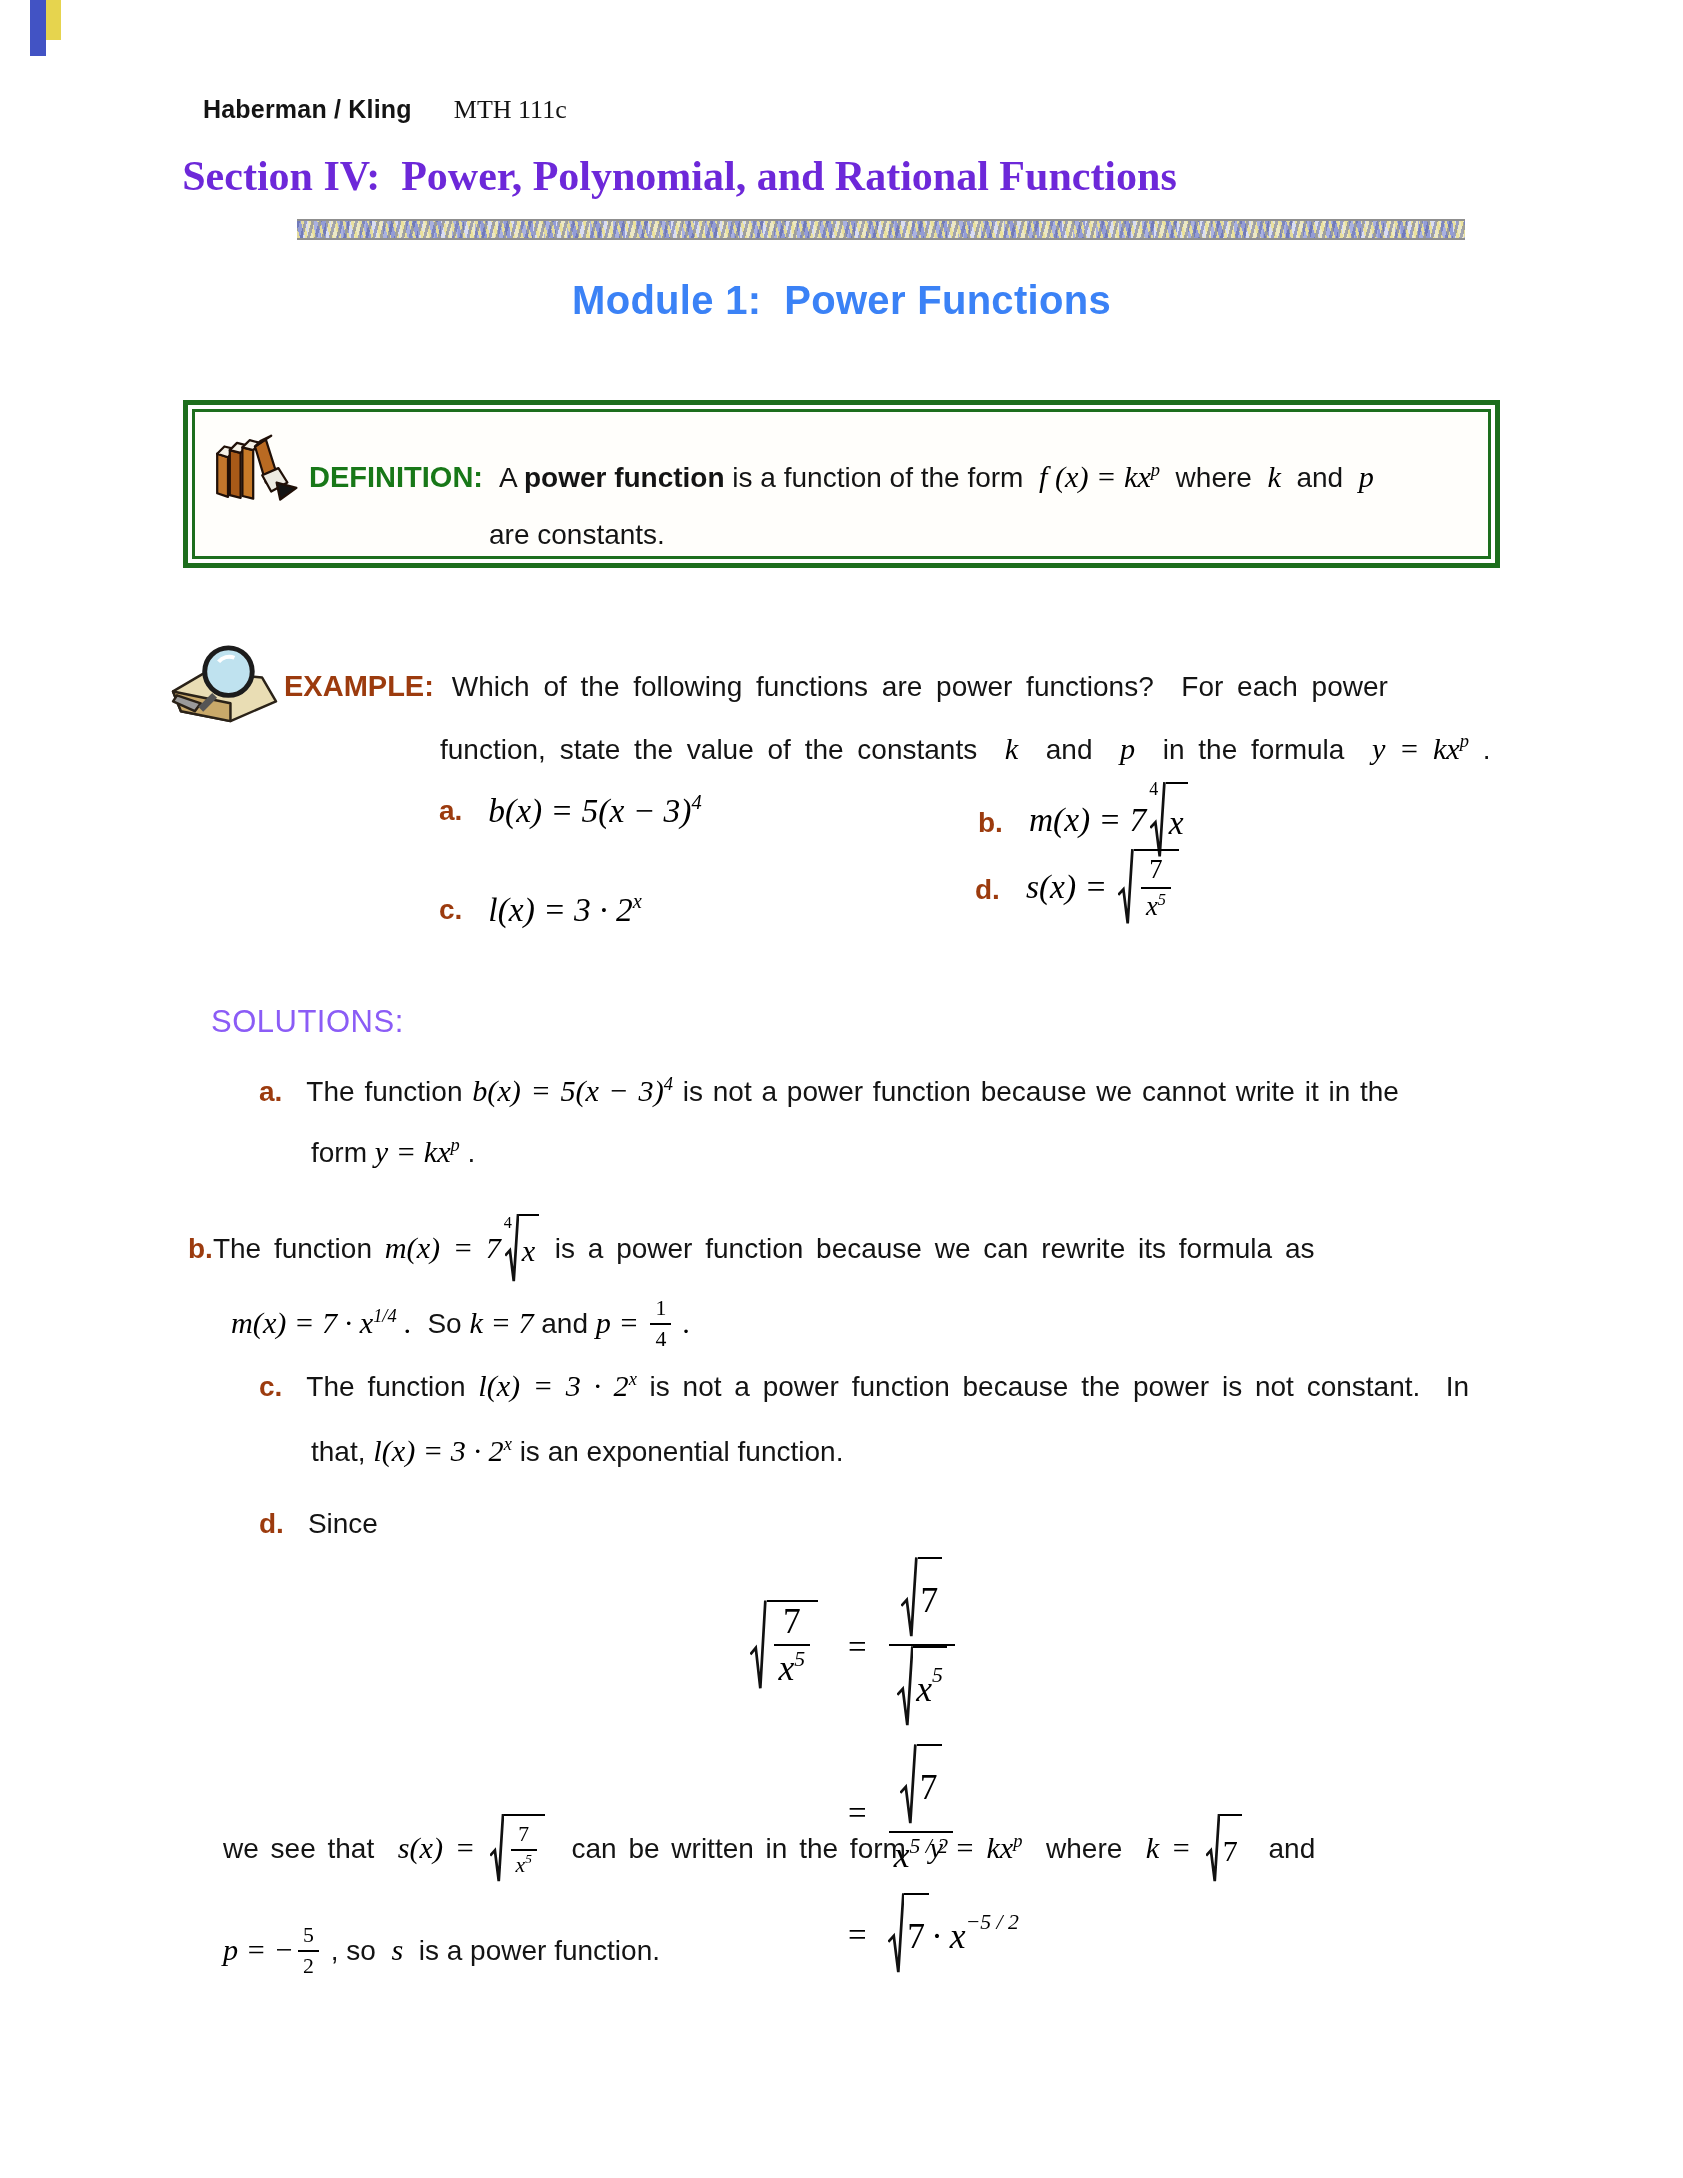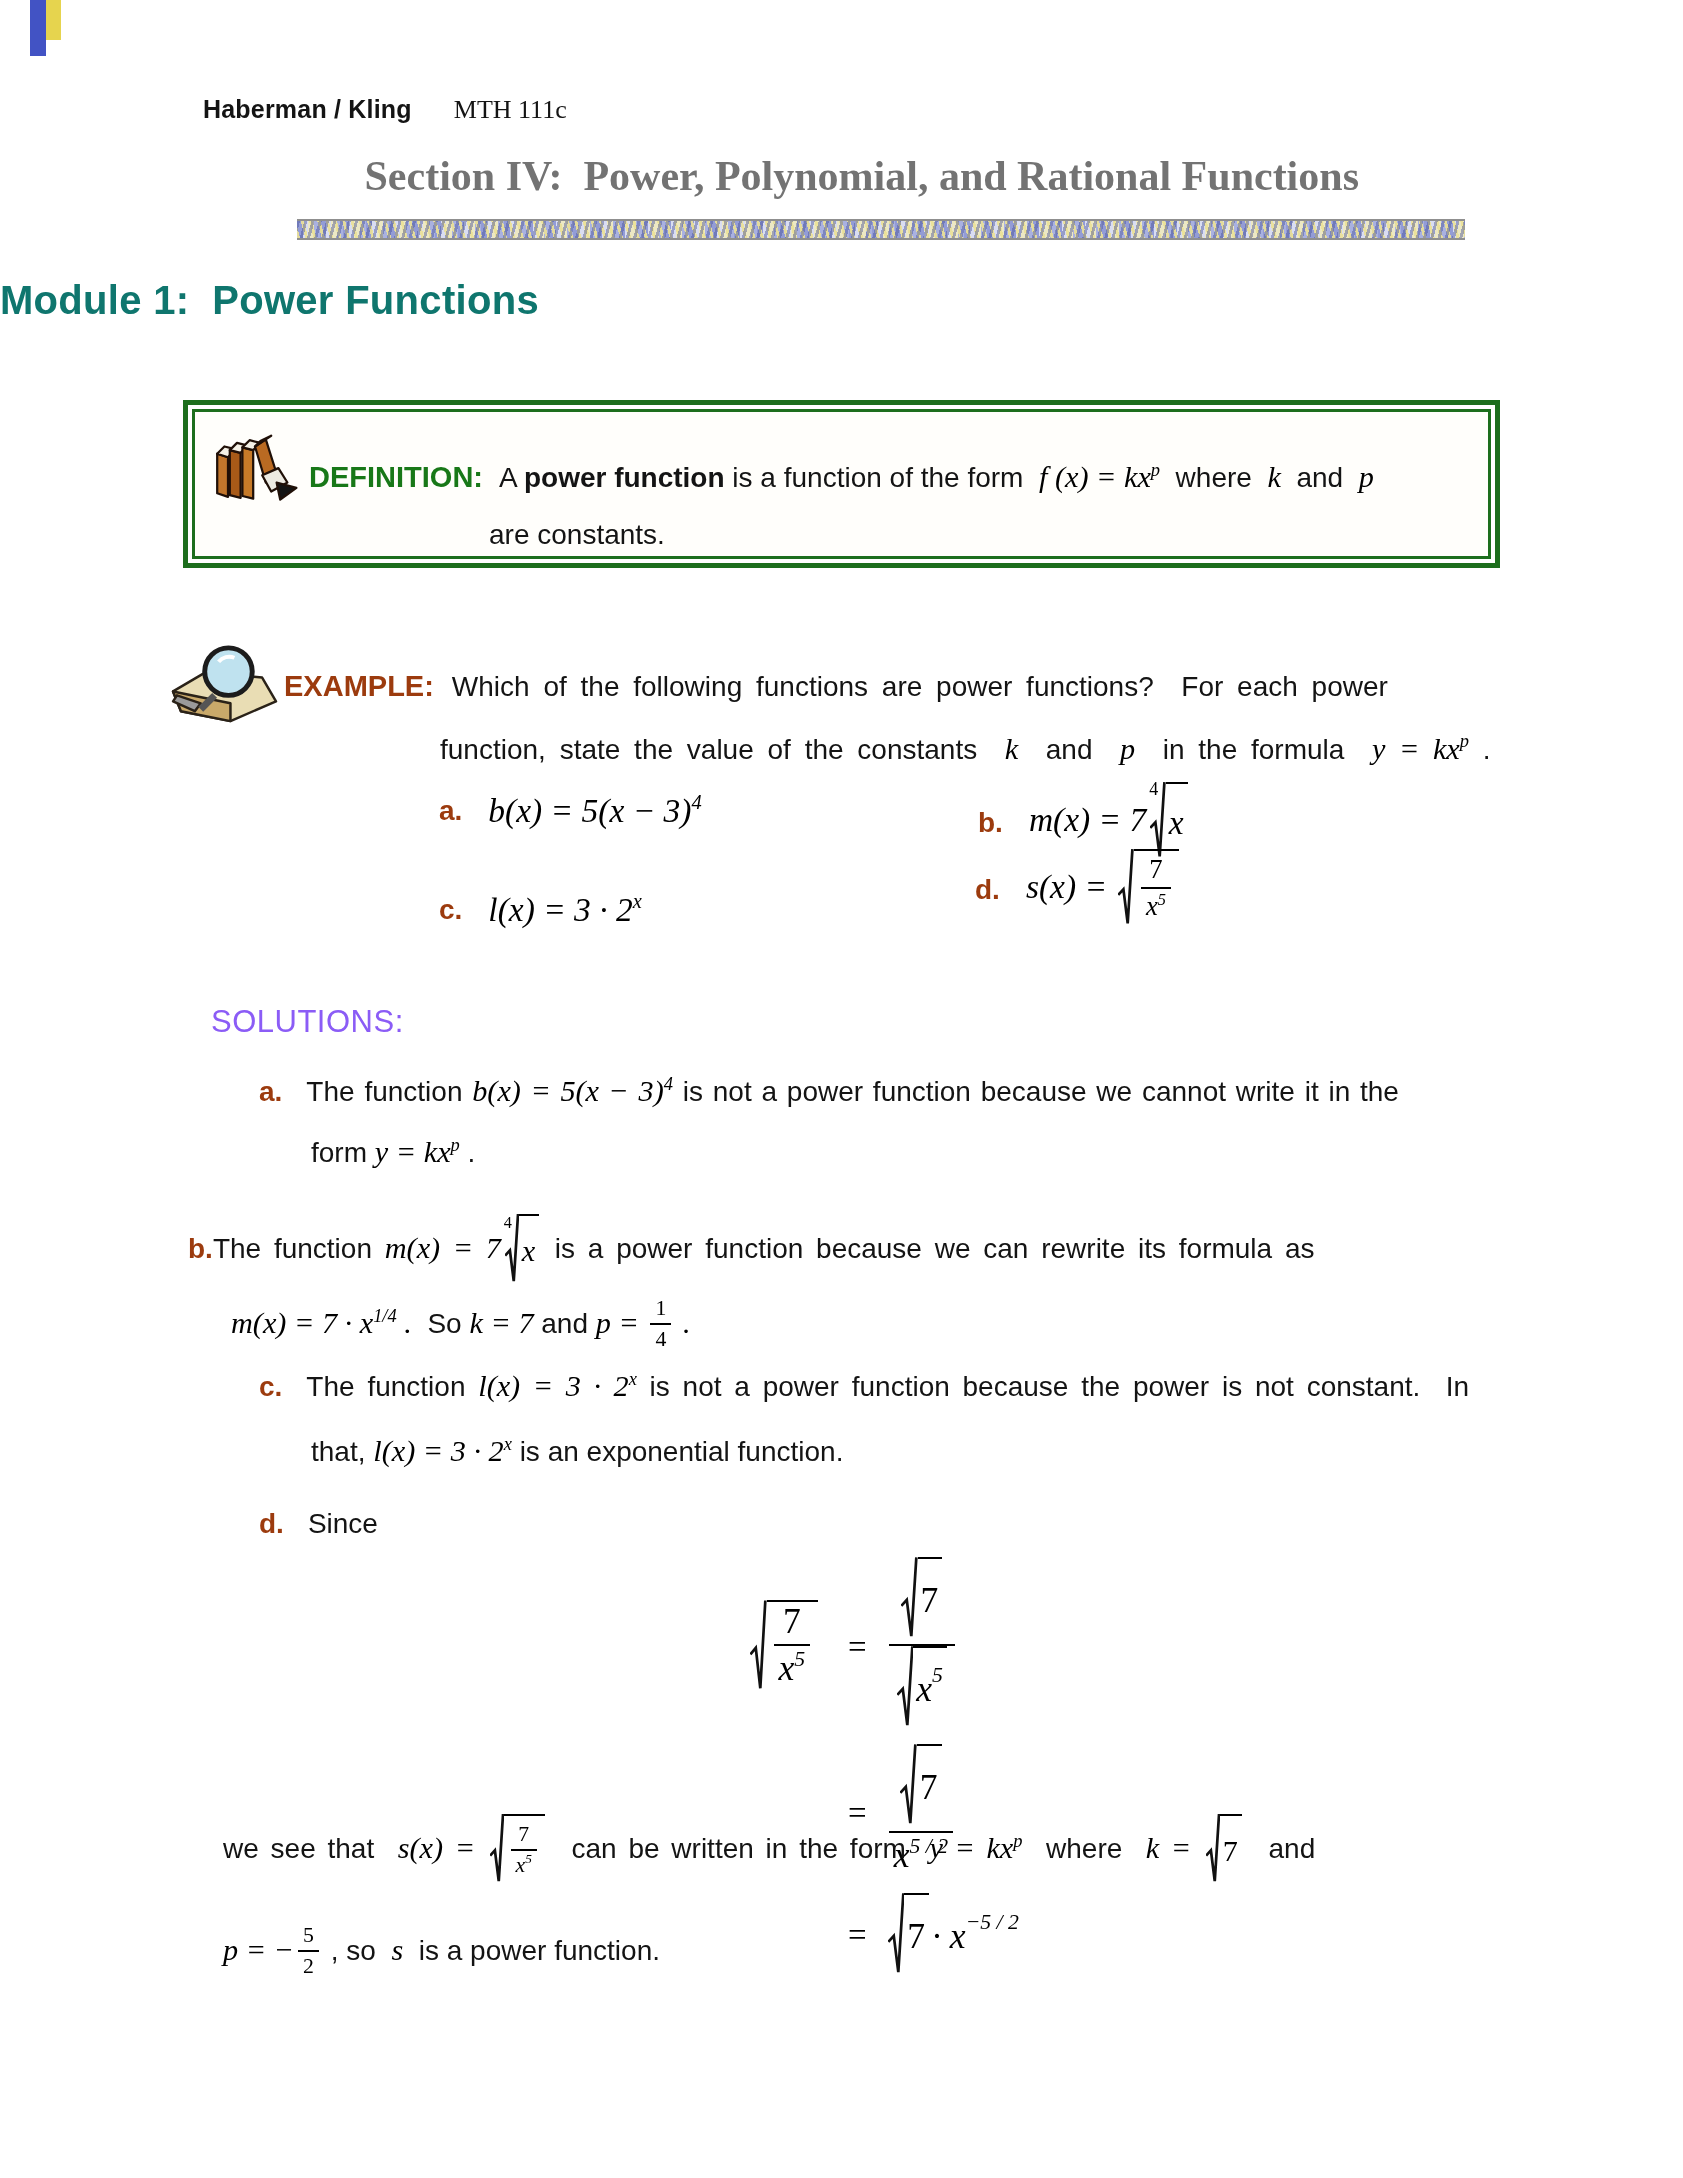--- a/index.html
+++ b/index.html
@@ -10,33 +10,33 @@
   .abs { position: absolute; }
 
   
   .stripe-blue   { left: 30px; top: 0; width: 16px; height: 56px; background: #4253c4; }
   .stripe-yellow { left: 46px; top: 0; width: 15px; height: 40px; background: #e6d44e; }
 
   .hdr { left: 203px; top: 95px; font-size: 25px; white-space: nowrap; }
   .hdr .authors { font-weight: bold; letter-spacing: 0.2px; }
   .hdr .course  { font-family: "Liberation Serif", serif; margin-left: 42px; font-size: 26px; }
 
-  .section-title { left: 0; width: 1359px; top: 152px; text-align: right;
+  .section-title { left: 0; width: 1359px; top: 152px; text-align: center;
                    font-family: "Liberation Serif", "DejaVu Serif", serif; font-weight: bold;
-                   font-size: 42px; color: #737373; white-space: nowrap; }
+                   font-size: 42px; color: #6d28d9; white-space: nowrap; }
 
   .ribbon { left: 297px; top: 219px; width: 1168px; height: 21px;
             border-top: 2px solid #8f8f8f; border-bottom: 2px solid #8f8f8f;
             background:
               repeating-linear-gradient(105deg, rgba(70,80,150,.45) 0 3px, rgba(255,255,255,0) 3px 7px),
               repeating-linear-gradient(75deg, rgba(235,225,150,.9) 0 3px, rgba(255,255,255,0) 3px 8px),
               repeating-linear-gradient(90deg, #939cd6 0 6px, #d9ddf1 6px 11px, #ece8c4 11px 17px, #a9b1e0 17px 23px); }
 
-  .module-title { left: 0; width: 1683px; top: 278px; font-weight: bold;
-                  font-size: 40px; color: #0f766e; letter-spacing: 0.3px; white-space: nowrap; }
+  .module-title { left: 0; width: 1683px; top: 278px; text-align: center; font-weight: bold;
+                  font-size: 40px; color: #3b82f6; letter-spacing: 0.3px; white-space: nowrap; }
 
   .defbox { left: 183px; top: 400px; width: 1317px; height: 168px; background: #fffefb;
             border: 5px solid #1d6e1d;
             box-shadow: inset 0 0 0 4px #ffffff, inset 0 0 0 7px #1d6e1d; }
   .books  { left: 22px; top: 12px; width: 99px; height: 95px; }
   .books svg, .exicon svg { width: 100%; height: 100%; display: block; }
   .deftext { left: 121px; top: 50px; }
   .deflabel { color: #187818; font-weight: bold; font-size: 29px; margin-right: 16px; }
   .defline2 { margin-left: 180px; margin-top: 14px; }
 

